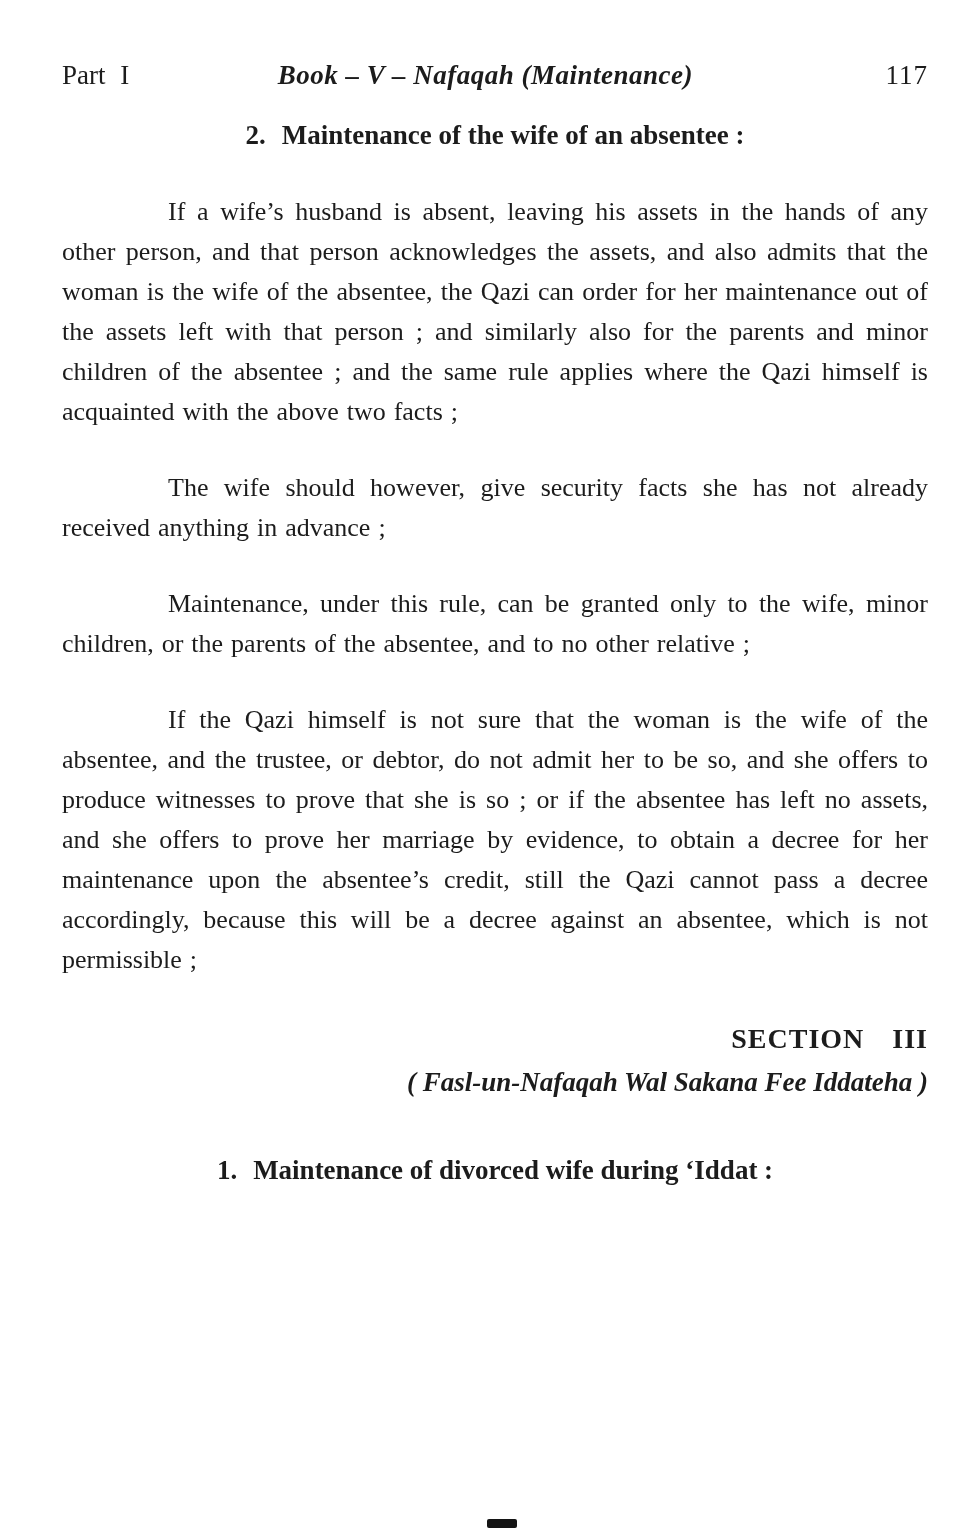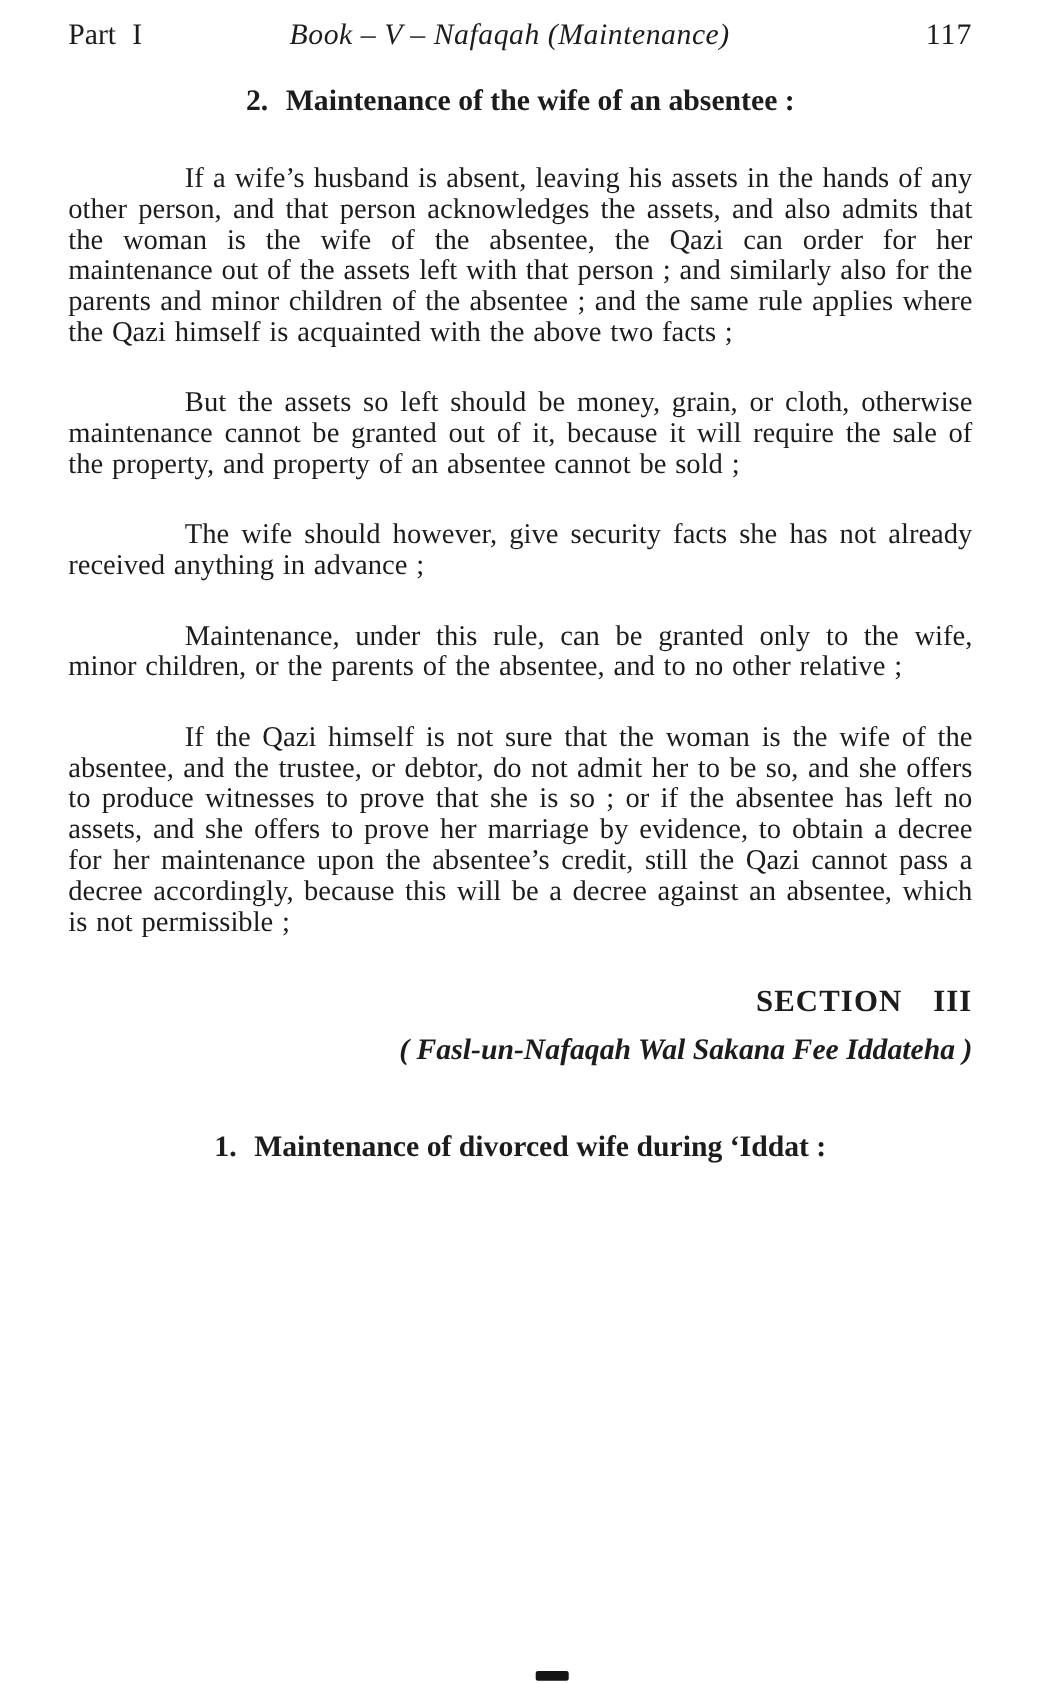--- a/index.html
+++ b/index.html
@@ -9,60 +9,61 @@
   }
   body {
     width: 960px;
     font-family: "Liberation Serif", "DejaVu Serif", serif;
     color: #1c1c1c;
   }
   .page {
     box-sizing: border-box;
     width: 960px;
     min-height: 1530px;
-    padding: 14px 76px 18px 62px;
+    padding: 14px 32px 18px 62px;
     position: relative;
     background: #ffffff;
   }
   .page-header {
     display: flex;
     justify-content: space-between;
     align-items: baseline;
     font-size: 27px;
     line-height: 34px;
     margin-bottom: 26px;
   }
   .part-label {
     word-spacing: 8px;
   }
   .book-title {
     font-style: italic;
-    font-weight: normal;
+    font-weight: bold;
     letter-spacing: 0.5px;
+    margin-top: 44px;
   }
   .page-number {
     letter-spacing: 1px;
     margin-left: 44px;
   }
   .clause-heading {
     font-size: 27px;
     font-weight: bold;
     line-height: 34px;
     margin: 14px 0 40px 0;
     text-align: center;
   }
   .clause-heading .clause-number {
     margin-right: 16px;
   }
   .clause-heading-2 {
     margin: 53px 0 8px 0;
   }
   .body-para {
     font-size: 26px;
-    line-height: 28px;
+    line-height: 40px;
     text-align: justify;
     text-indent: 106px;
     word-spacing: 1.5px;
     margin: 0 0 36px 0;
   }
   .body-para.last {
     margin-bottom: 0;
   }
   .section-block {
     margin-top: 40px;
@@ -105,21 +106,20 @@
     <span class="page-number">117</span>
   </header>
 
   <main>
 
     <h2 class="clause-heading">
       <span class="clause-number">2.</span><span class="clause-text">Maintenance of the wife of an absentee :</span>
     </h2>
 
     <p class="body-para">If a wife’s husband is absent, leaving his assets in the hands of any other person, and that person acknowledges the assets, and also admits that the woman is the wife of the absentee, the Qazi can order for her maintenance out of the assets left with that person ; and similarly also for the parents and minor children of the absentee ; and the same rule applies where the Qazi himself is acquainted with the above two facts ;</p>
-    <p class="body-para">But the assets so left should be money, grain, or cloth, otherwise maintenance cannot be granted out of it, because it will require the sale of the property, and property of an absentee cannot be sold ;</p>
     <p class="body-para">The wife should however, give security facts she has not already received anything in advance ;</p>
     <p class="body-para">Maintenance, under this rule, can be granted only to the wife, minor children, or the parents of the absentee, and to no other relative ;</p>
     <p class="body-para last">If the Qazi himself is not sure that the woman is the wife of the absentee, and the trustee, or debtor, do not admit her to be so, and she offers to produce witnesses to prove that she is so ; or if the absentee has left no assets, and she offers to prove her marriage by evidence, to obtain a decree for her maintenance upon the absentee’s credit, still the Qazi cannot pass a decree accordingly, because this will be a decree against an absentee, which is not permissible ;</p>
 
     <div class="section-block">
       <div class="section-title">SECTION III</div>
       <div class="section-subtitle">( Fasl-un-Nafaqah Wal Sakana Fee Iddateha )</div>
     </div>
 
     <h2 class="clause-heading clause-heading-2">

